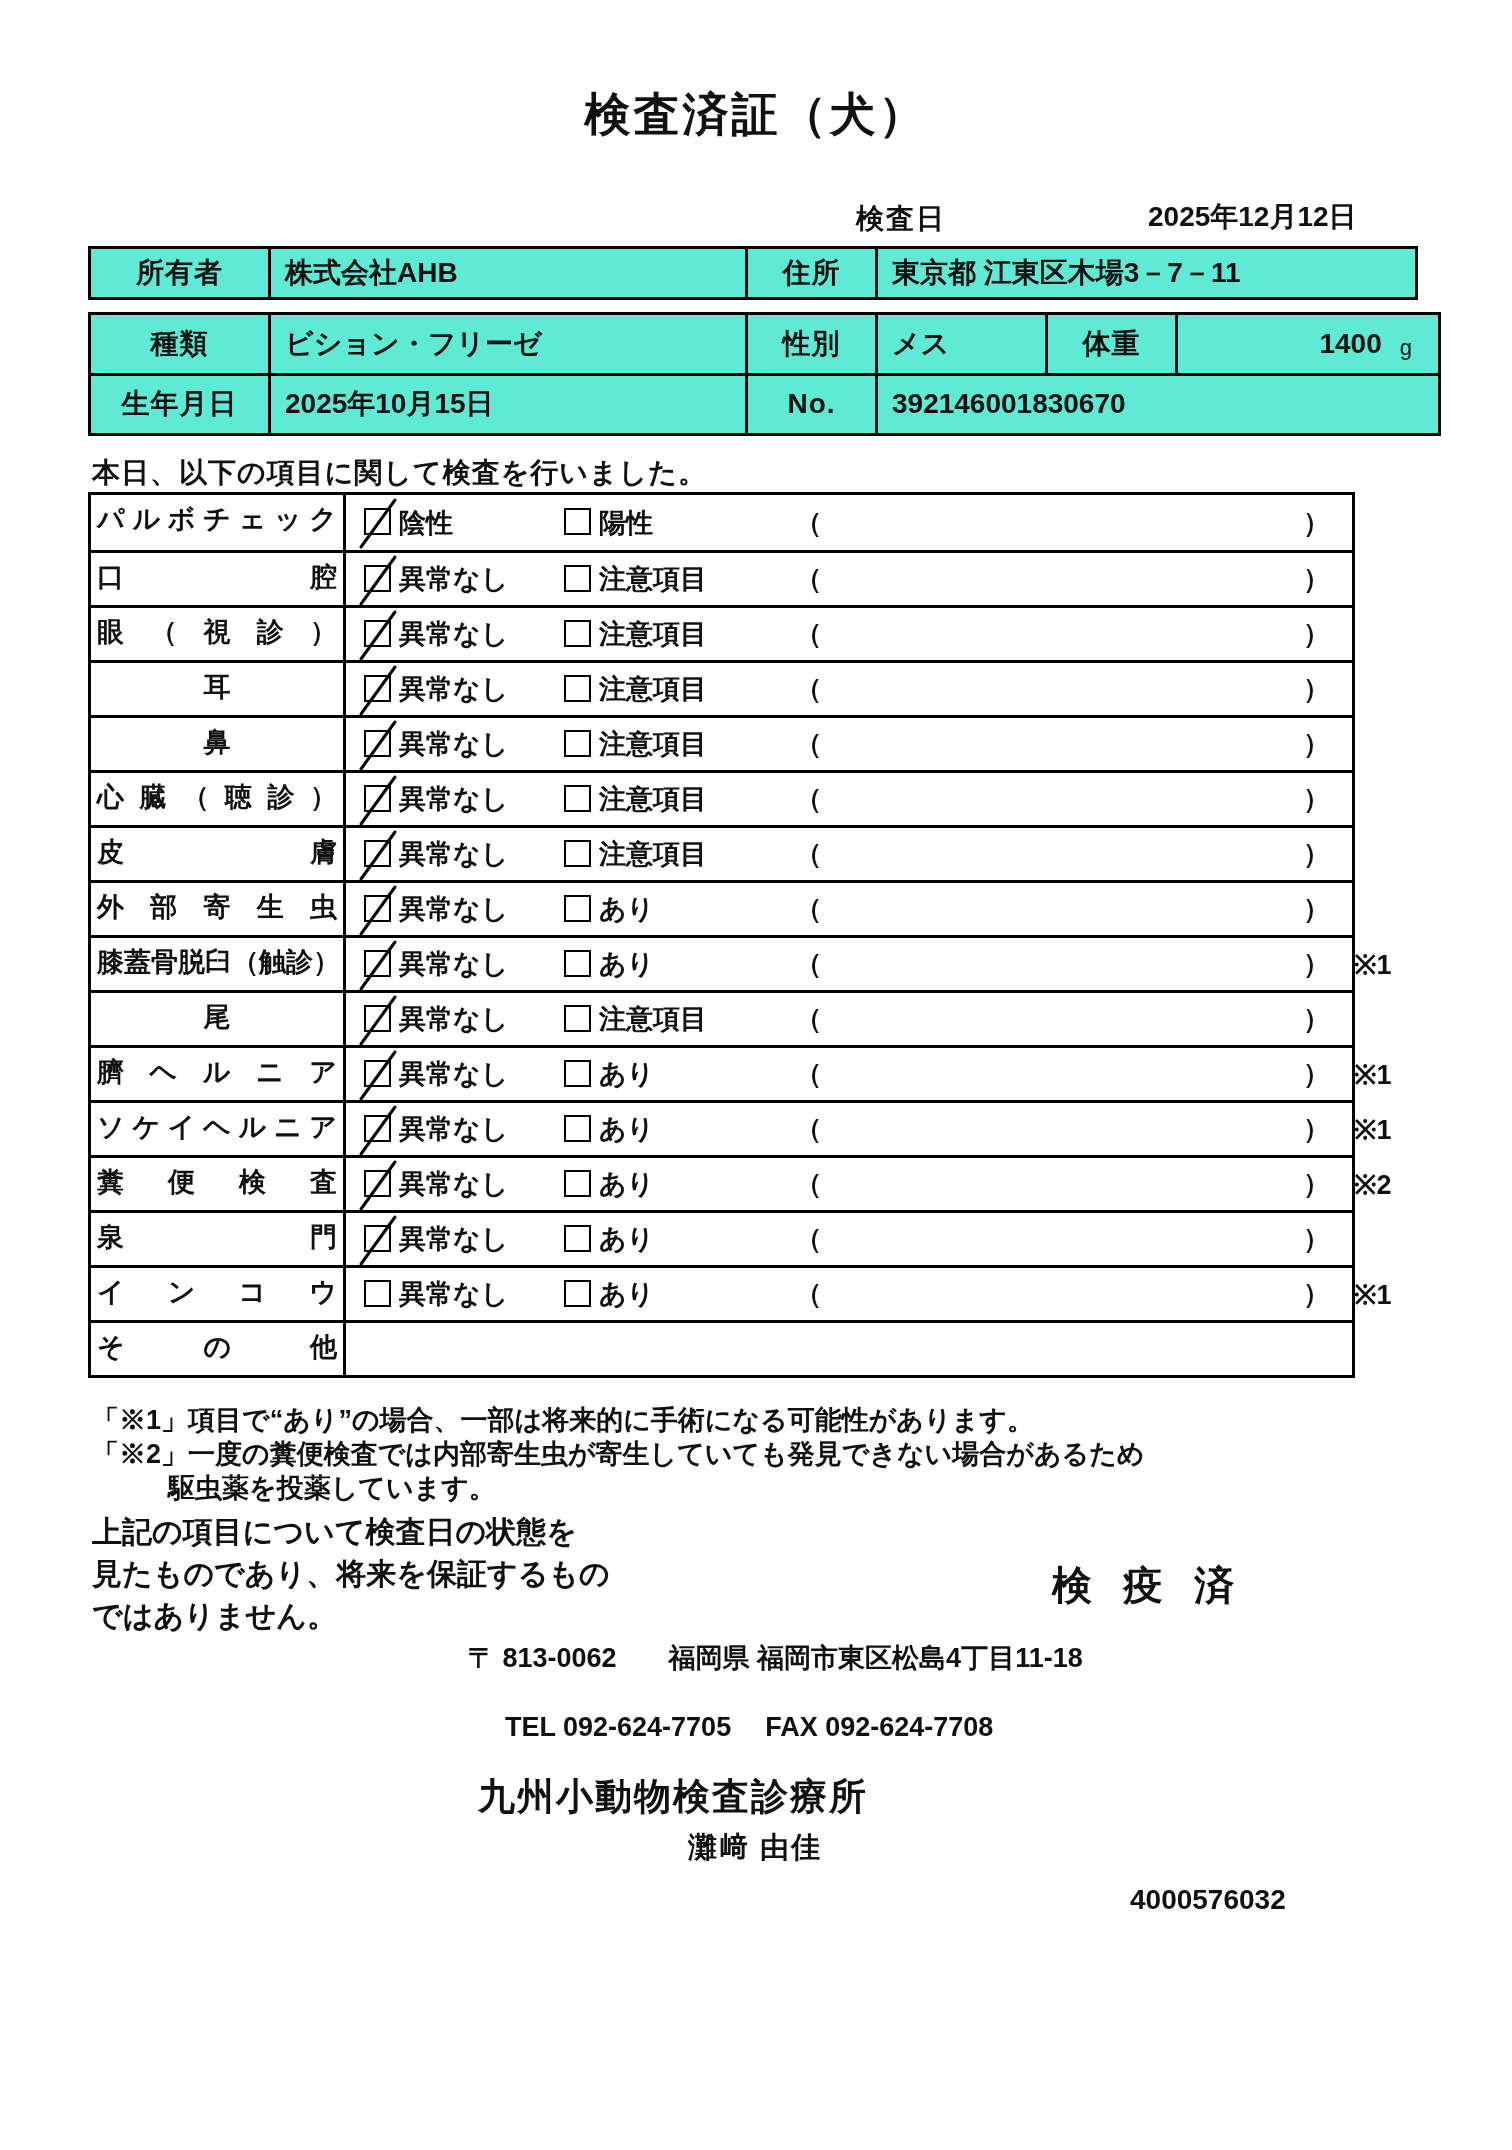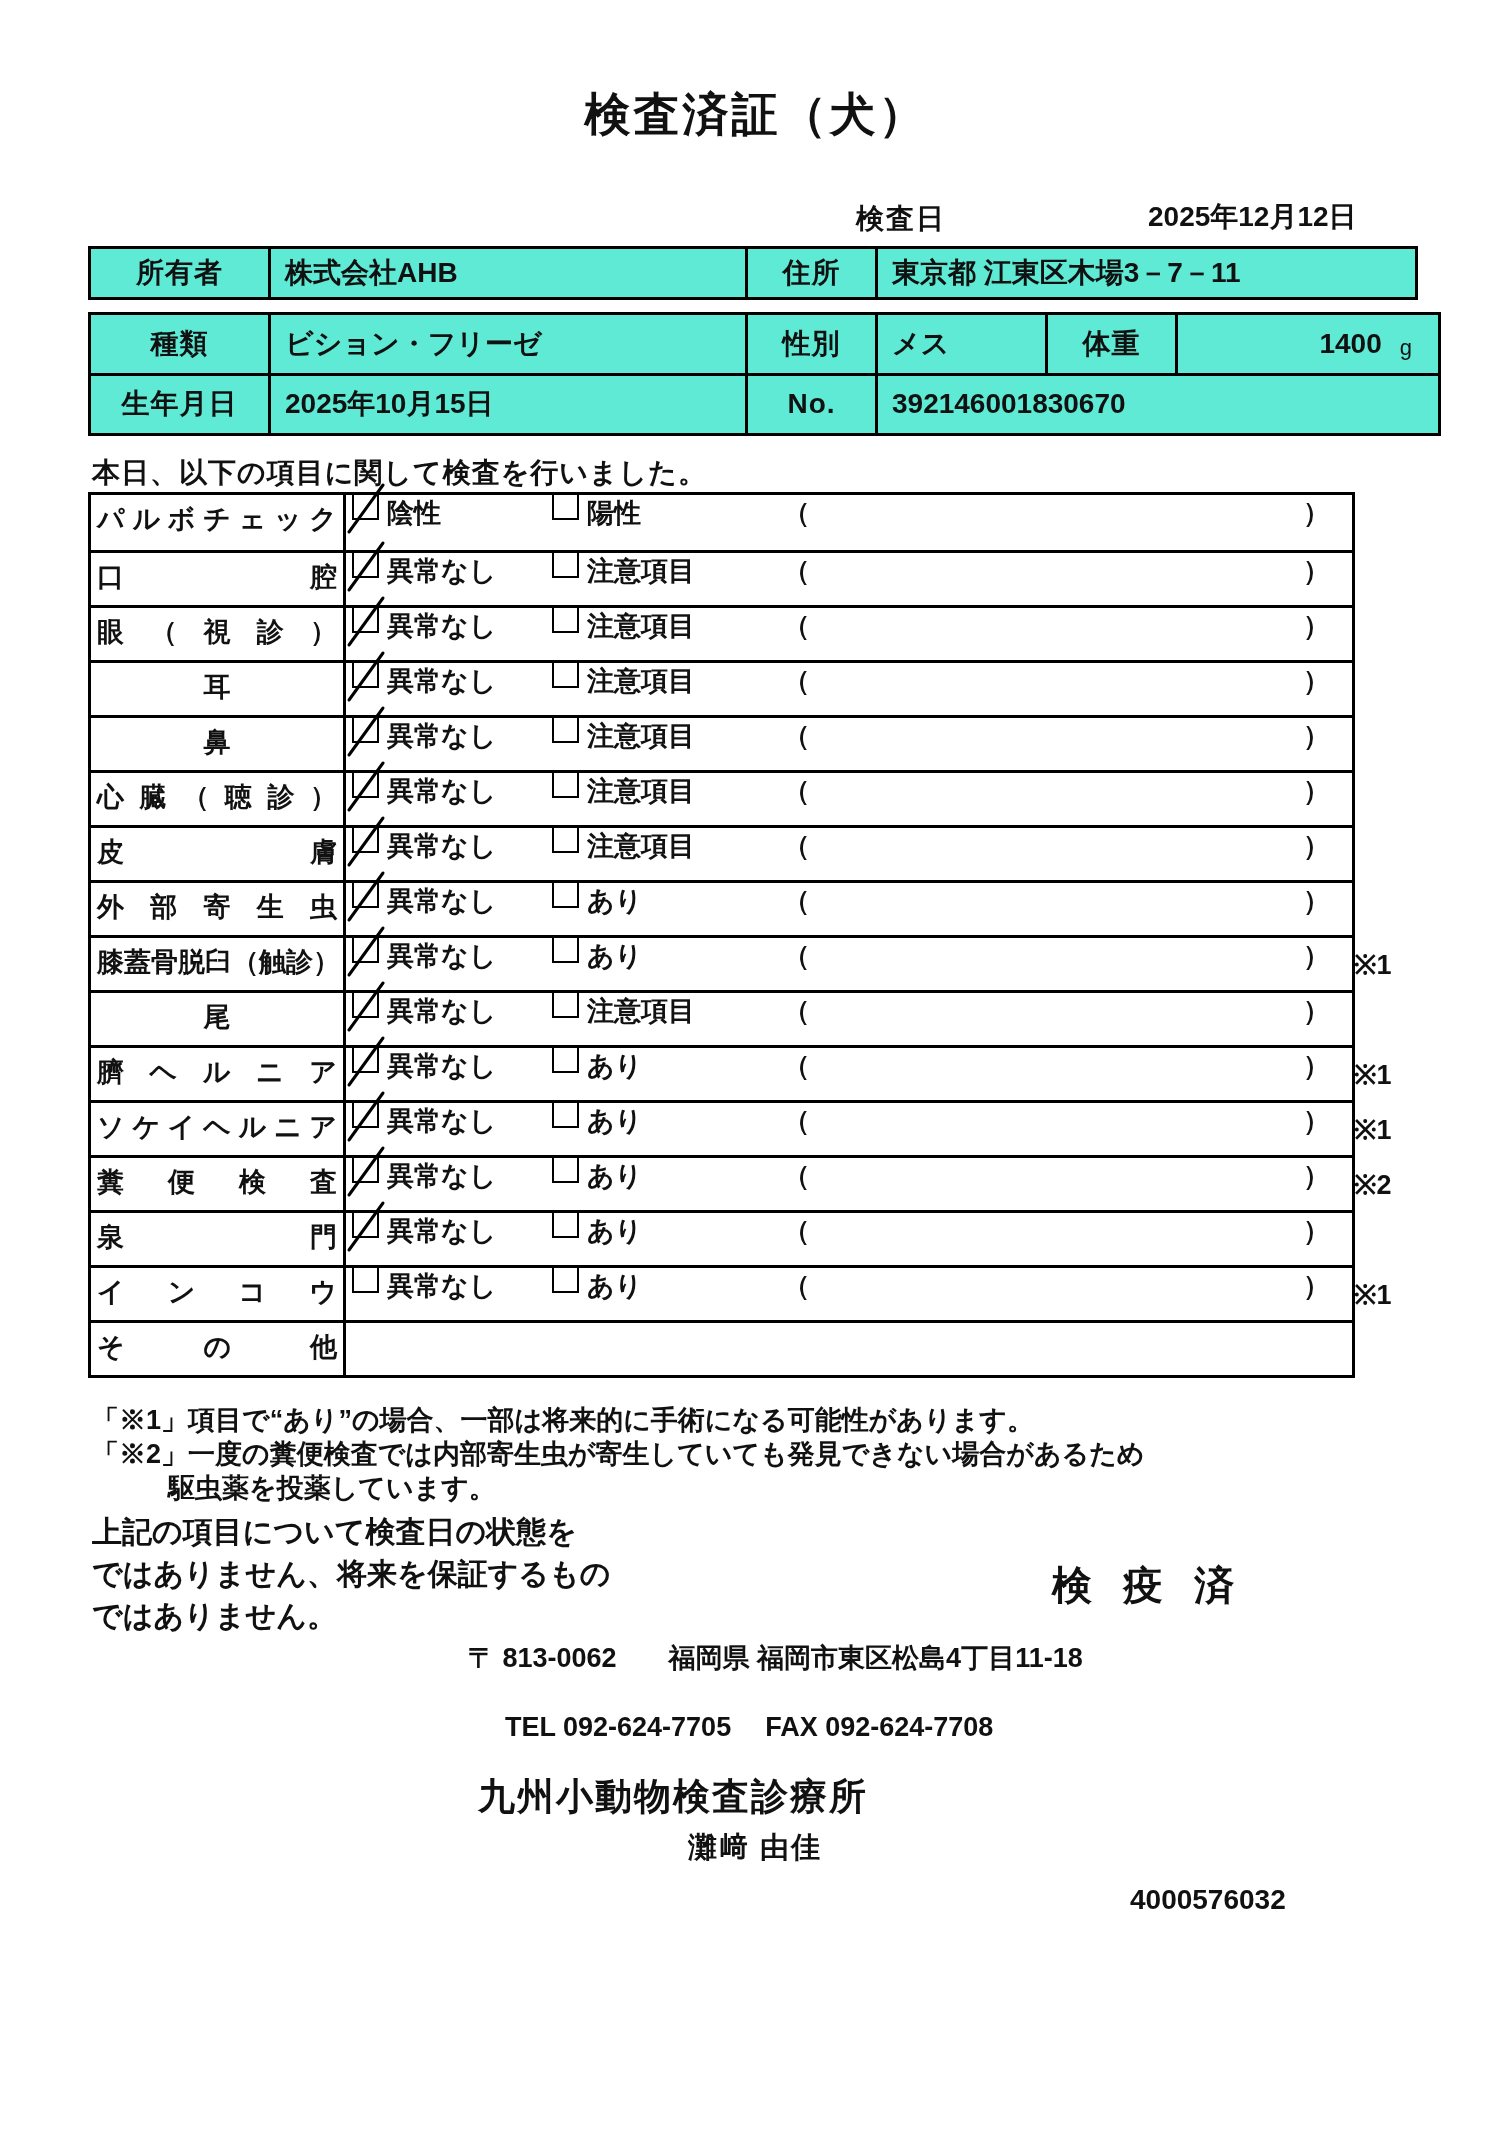--- a/index.html
+++ b/index.html
@@ -63,22 +63,22 @@
     border-right:3px solid #000;
     font-size:27px; font-weight:600;
     padding:0 6px;
     line-height:49px;
     text-align:justify; text-align-last:justify;
     overflow:hidden; white-space:nowrap;
   }
   .clabel.center { text-align:center; text-align-last:center; }
   .ccontent {
     position:relative; flex:1;
-    display:flex; align-items:flex-start;
-    padding-left:6px;
+    display:flex; align-items:center;
+    padding-left:18px;
     font-size:27px; font-weight:600;
   }
   .cb {
     position:relative;
     width:27px; height:27px; flex:0 0 27px;
     border:2.5px solid #000;
     margin-right:8px;
     margin-top:-2px;
   }
   .slash { position:absolute; left:-9px; top:-13px; width:42px; height:54px; overflow:visible; }
@@ -417,21 +417,21 @@
       </div>
       <span class="note"></span>
     </div>
   </div>
 
   <div class="abs fn1">「※1」項目で“あり”の場合、一部は将来的に手術になる可能性があります。</div>
   <div class="abs fn2">「※2」一度の糞便検査では内部寄生虫が寄生していても発見できない場合があるため</div>
   <div class="abs fn3">駆虫薬を投薬しています。</div>
 
   <div class="abs d1">上記の項目について検査日の状態を</div>
-  <div class="abs d2">ではありません、将来を保証するもの</div>
+  <div class="abs d2">見たものであり、将来を保証するもの</div>
   <div class="abs d3">ではありません。</div>
 
   <div class="abs stamp">検 疫 済</div>
 
   <div class="abs postal-line">
     <span>〒 813-0062</span>
     <span class="postal-gap"></span>
     <span>福岡県 福岡市東区松島4丁目11-18</span>
   </div>
 

